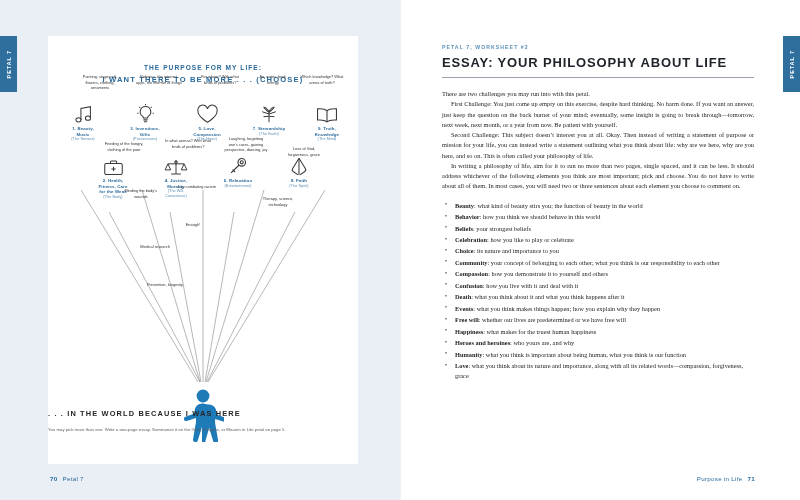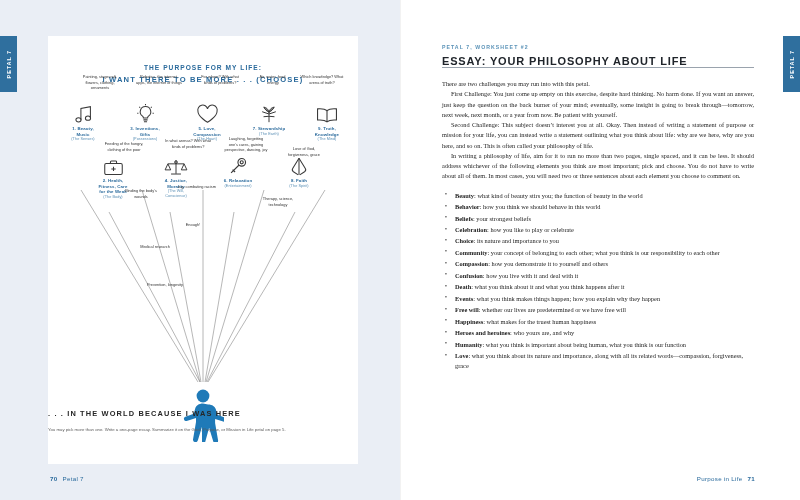--- a/index.html
+++ b/index.html
@@ -109,22 +109,22 @@
   }
   .foot-left b { font-weight: bold; margin-right: 5px; }
 
   
   .rp { position: absolute; left: 42px; top: 44px; width: 312px; }
   .eyebrow {
     font-size: 5.2px; font-weight: bold; letter-spacing: 1.05px;
     color: #5b93b8; margin-bottom: 5px;
   }
   .wtitle {
-    font-size: 11px; font-weight: bold; letter-spacing: .85px;
-    color: #20252b; 
+    font-size: 13px; font-weight: bold; letter-spacing: .85px;
+    color: #20252b; padding-bottom: 7px;
     border-bottom: .8px solid #9aa3ad;
     font-family: "Liberation Sans", sans-serif;
   }
   .body {
     margin-top: 11px;
     font-family: "Liberation Serif", serif;
     font-size: 6.35px; line-height: 1.62; color: #1d1d1d;
     text-align: justify;
   }
   .body p { margin: 0; }

